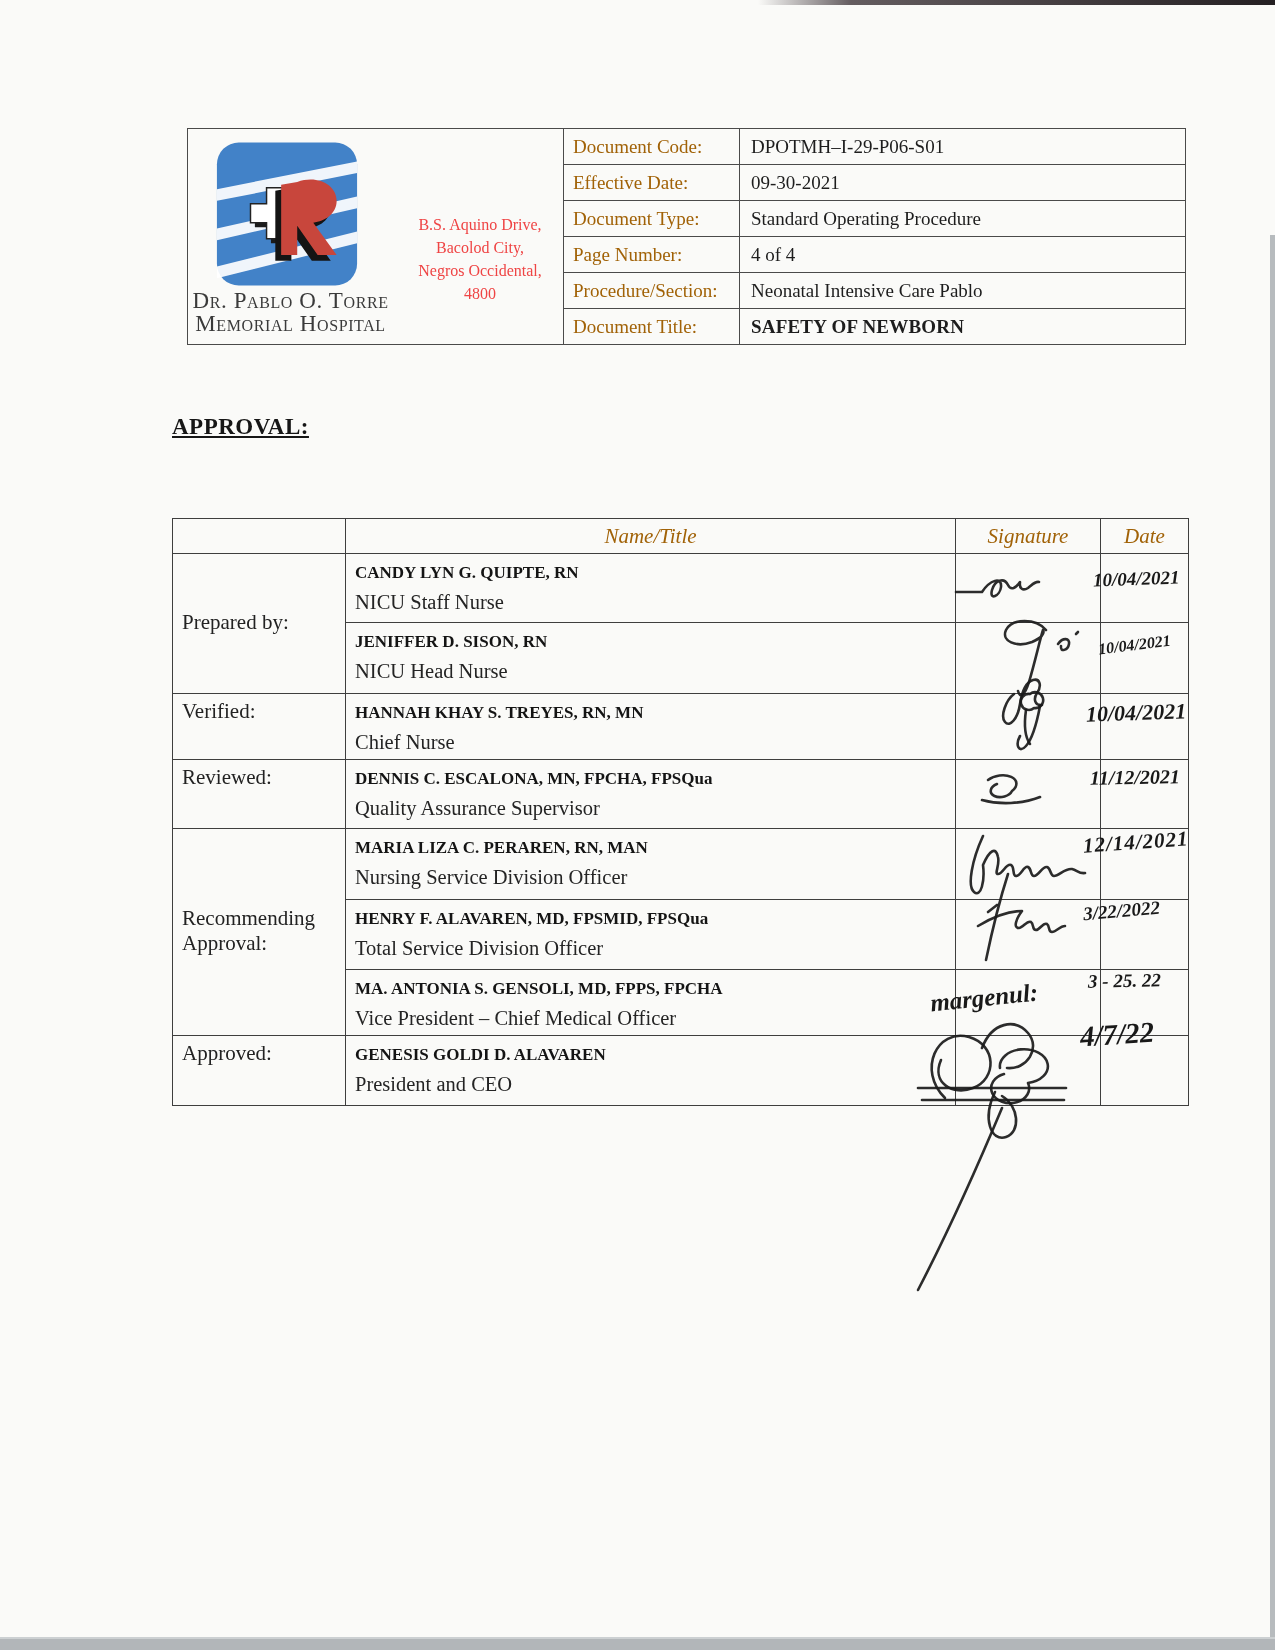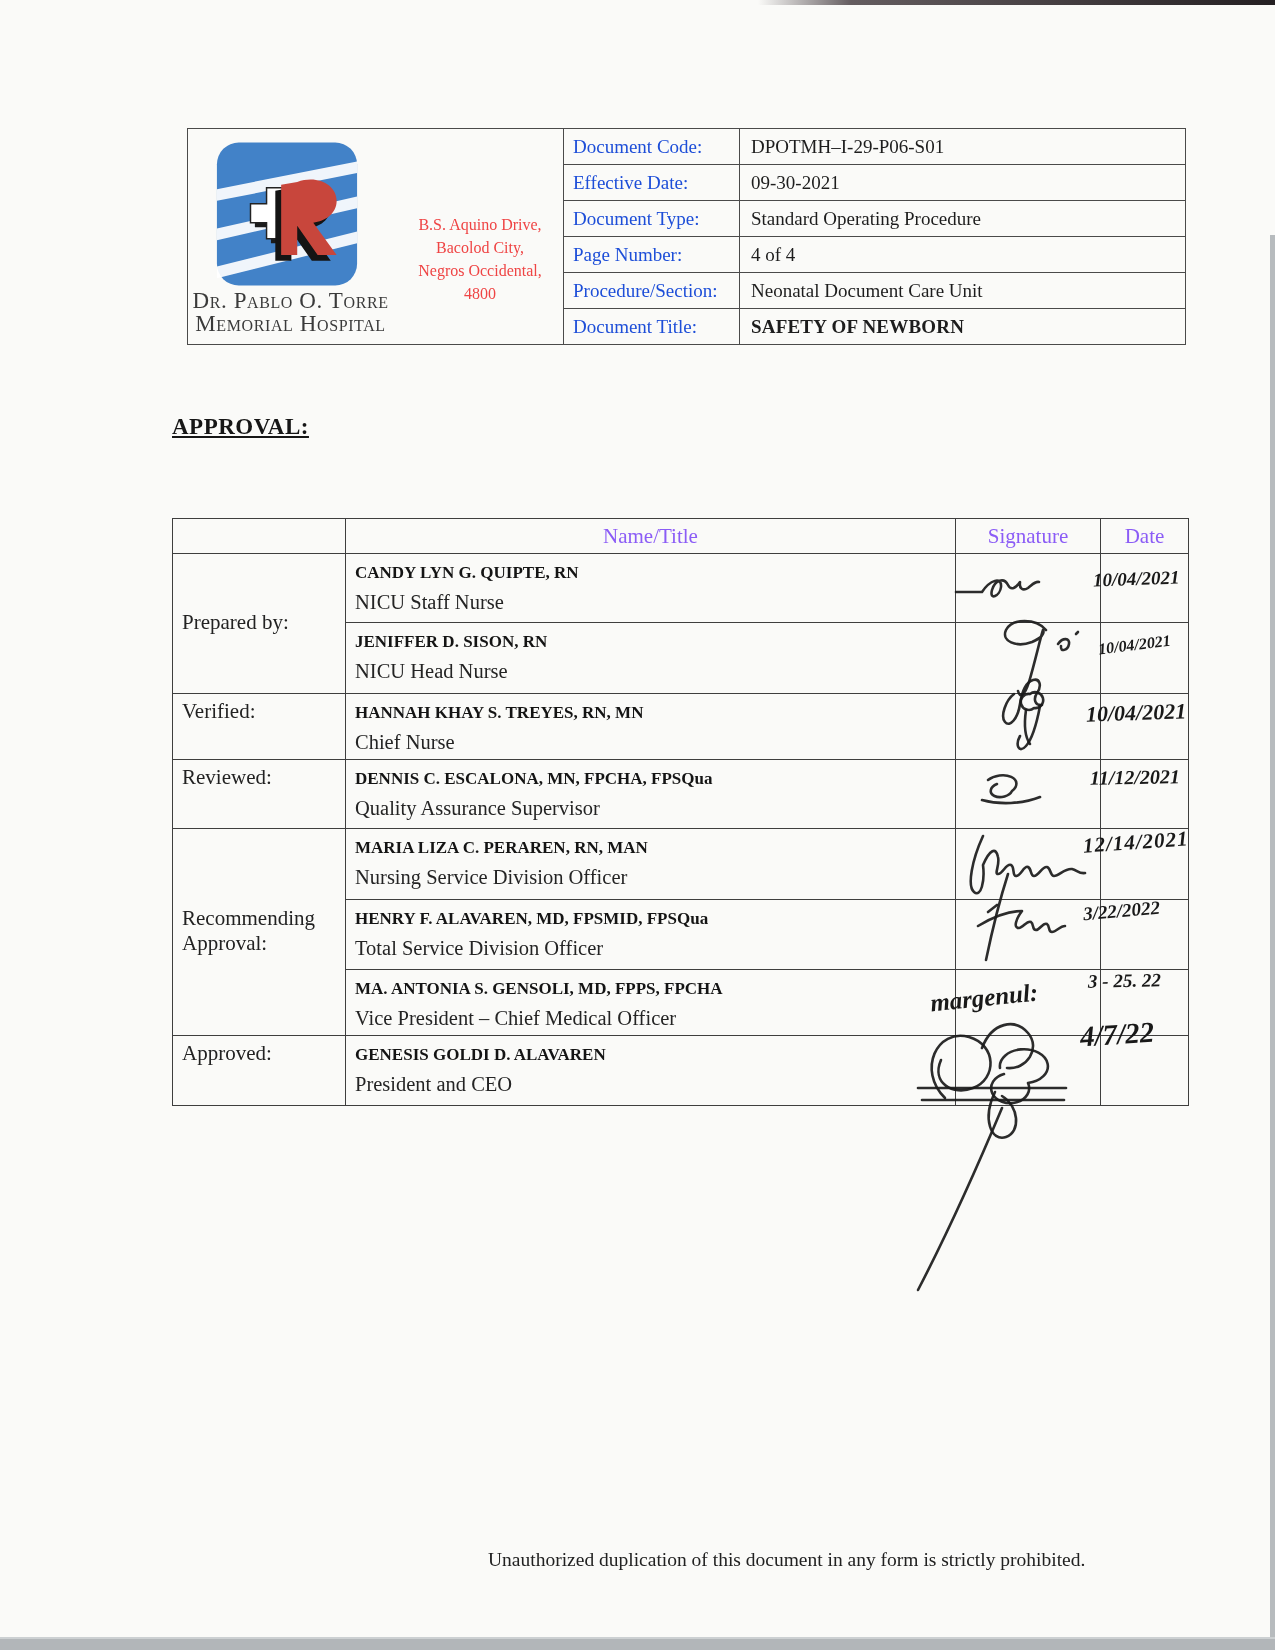--- a/index.html
+++ b/index.html
@@ -9,42 +9,42 @@
   .edge-top{position:absolute;top:0;left:758px;right:0;height:5px;
             background:linear-gradient(90deg,rgba(60,45,50,0),rgba(50,40,45,.75) 18%,#241f22);}
   .edge-bottom{position:absolute;bottom:0;left:0;width:100%;height:11px;background:#b2b6b9;
                border-top:2px solid #ccd0d2;}
   .edge-right{position:absolute;top:235px;right:0;bottom:0;width:5px;background:#b7bbbe;}
 
   
   table{border-collapse:collapse;table-layout:fixed;}
   .hdr-table{position:absolute;left:187px;top:128px;width:998px;}
   .hdr-table td{border:1.6px solid #4a4a4a;vertical-align:middle;overflow:hidden;}
-  .hdr-table td.lbl{padding:2px 4px 2px 9px;font-size:19px;color:#1d4ed8;}
+  .hdr-table td.lbl{padding:2px 4px 2px 9px;font-size:19px;color:#a16207;}
   .hdr-table td.val{padding:2px 4px 2px 11px;font-size:19px;color:#1d1d1d;}
   .hdr-table tr{height:36px;}
   .val-bold{font-weight:bold;letter-spacing:.2px;}
   .logo-cell{position:relative;}
   .logo-box{position:absolute;left:26px;top:11px;width:146px;height:148px;}
   .hosp-name{position:absolute;left:0px;top:160px;width:205px;text-align:center;
              font-variant:small-caps;font-size:23px;line-height:23px;color:#3a3a3a;letter-spacing:.6px;}
   .hosp-addr{position:absolute;left:208px;top:84px;width:168px;text-align:center;
              font-size:16px;line-height:23px;color:#ef4444;}
 
   
   .approval-heading{position:absolute;left:172px;top:414px;font-size:23px;font-weight:bold;
                     text-decoration:underline;letter-spacing:.5px;color:#161616;}
   .apv-table{position:absolute;left:172px;top:518px;width:1016px;}
   .apv-table td{border:1.7px solid #3e3e3e;vertical-align:top;overflow:visible;}
   .apv-table td.role{padding:5px 4px 2px 9px;font-size:21px;color:#222;}
   .apv-table td.role.mid{vertical-align:middle;padding-top:0;}
   .apv-table td.namecell{padding:3px 4px 2px 9px;}
   .apv-table .nm{font-size:17px;font-weight:bold;color:#141414;line-height:31px;white-space:nowrap;}
   .apv-table .tt{font-size:20.5px;color:#242424;line-height:29px;white-space:nowrap;}
-  .apv-table td.colhead{font-size:21px;text-align:center;vertical-align:middle;color:#8b5cf6;padding:2px;}
+  .apv-table td.colhead{font-size:21px;text-align:center;vertical-align:middle;color:#a16207;padding:2px;font-style:italic;}
 
   
   .ink{position:absolute;left:0;top:0;width:1275px;height:1650px;pointer-events:none;}
   .ink path{fill:none;stroke:#1a1a1a;stroke-width:2.6;stroke-linecap:round;stroke-linejoin:round;opacity:.92;}
   .hw{position:absolute;font-family:"Liberation Serif",serif;font-style:italic;font-weight:bold;
       color:#191919;white-space:nowrap;}
 
   .footer-note{position:absolute;left:488px;top:1549px;font-size:19.5px;color:#212121;}
 </style>
 </head>
@@ -98,21 +98,21 @@
     <tr>
       <td class="lbl">Document Type:</td>
       <td class="val">Standard Operating Procedure</td>
     </tr>
     <tr>
       <td class="lbl">Page Number:</td>
       <td class="val">4 of 4</td>
     </tr>
     <tr>
       <td class="lbl">Procedure/Section:</td>
-      <td class="val">Neonatal Document Care Unit</td>
+      <td class="val">Neonatal Intensive Care Pablo</td>
     </tr>
     <tr>
       <td class="lbl">Document Title:</td>
       <td class="val val-bold">SAFETY OF NEWBORN</td>
     </tr>
   </tbody>
     </table>
 
   <div class="approval-heading">APPROVAL:</div>
 
@@ -243,15 +243,14 @@
   <div class="hw" style="left:1093px;top:568px;font-size:19px;transform:rotate(-2deg)">10/04/2021</div>
   <div class="hw" style="left:1098px;top:636px;font-size:16px;transform:rotate(-7deg)">10/04/2021</div>
   <div class="hw" style="left:1086px;top:700px;font-size:22px;transform:rotate(-2deg)">10/04/2021</div>
   <div class="hw" style="left:1090px;top:766px;font-size:20px;transform:rotate(-1deg)">11/12/2021</div>
   <div class="hw" style="left:1083px;top:830px;font-size:21px;transform:rotate(-4deg);letter-spacing:1px">12/14/2021</div>
   <div class="hw" style="left:1083px;top:900px;font-size:19px;transform:rotate(-5deg)">3/22/2022</div>
   <div class="hw" style="left:1088px;top:970px;font-size:19px;transform:rotate(-1deg)">3 - 25. 22</div>
   <div class="hw" style="left:1080px;top:1018px;font-size:29px;transform:rotate(-4deg)">4/7/22</div>
   <div class="hw" style="left:930px;top:984px;font-size:25px;transform:rotate(-6deg)">margenul:</div>
 
-  <div class="footer-note">Unauthorized duplication of this document in any form is strictly prohibited.</div>
 
 </div>
 
 </body></html>

